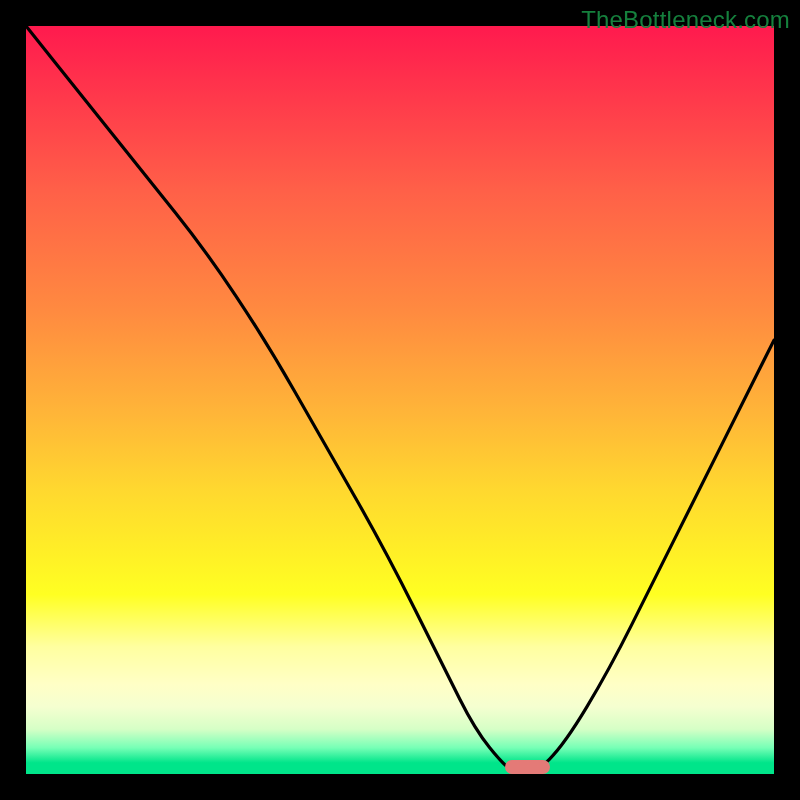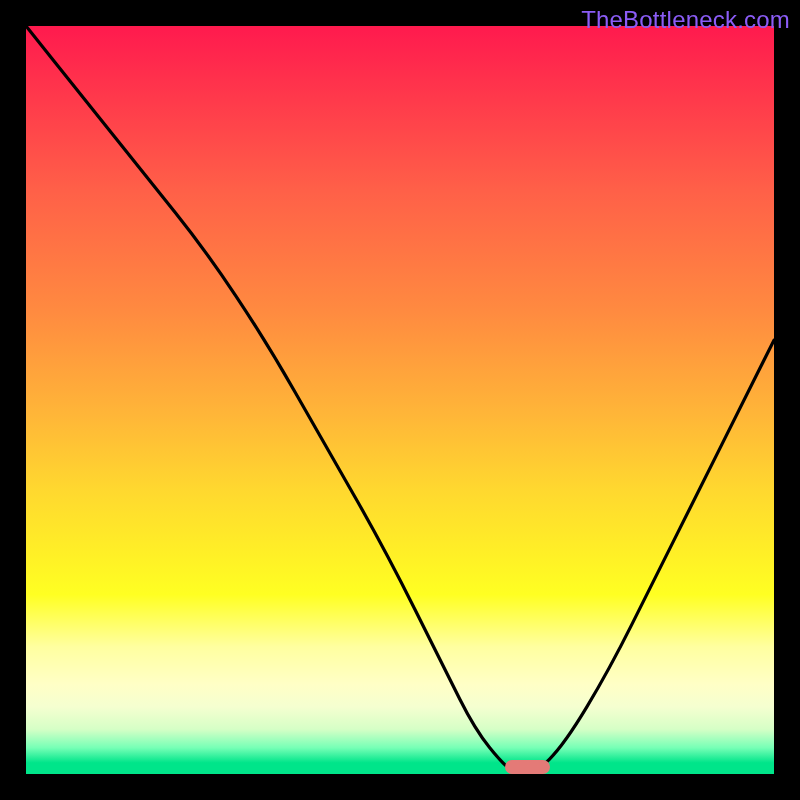--- a/index.html
+++ b/index.html
@@ -14,21 +14,21 @@
   .frame {
     position: relative;
     width: 800px;
     height: 800px;
     background: #000;
   }
   .watermark {
     position: absolute;
     top: 6px;
     right: 10px;
-    color: #8b5cf6;
+    color: #15803d;
     font-size: 24px;
     font-weight: 500;
     letter-spacing: 0.2px;
     z-index: 5;
   }
   .plot {
     position: absolute;
     left: 26px;
     top: 26px;
     width: 748px;

